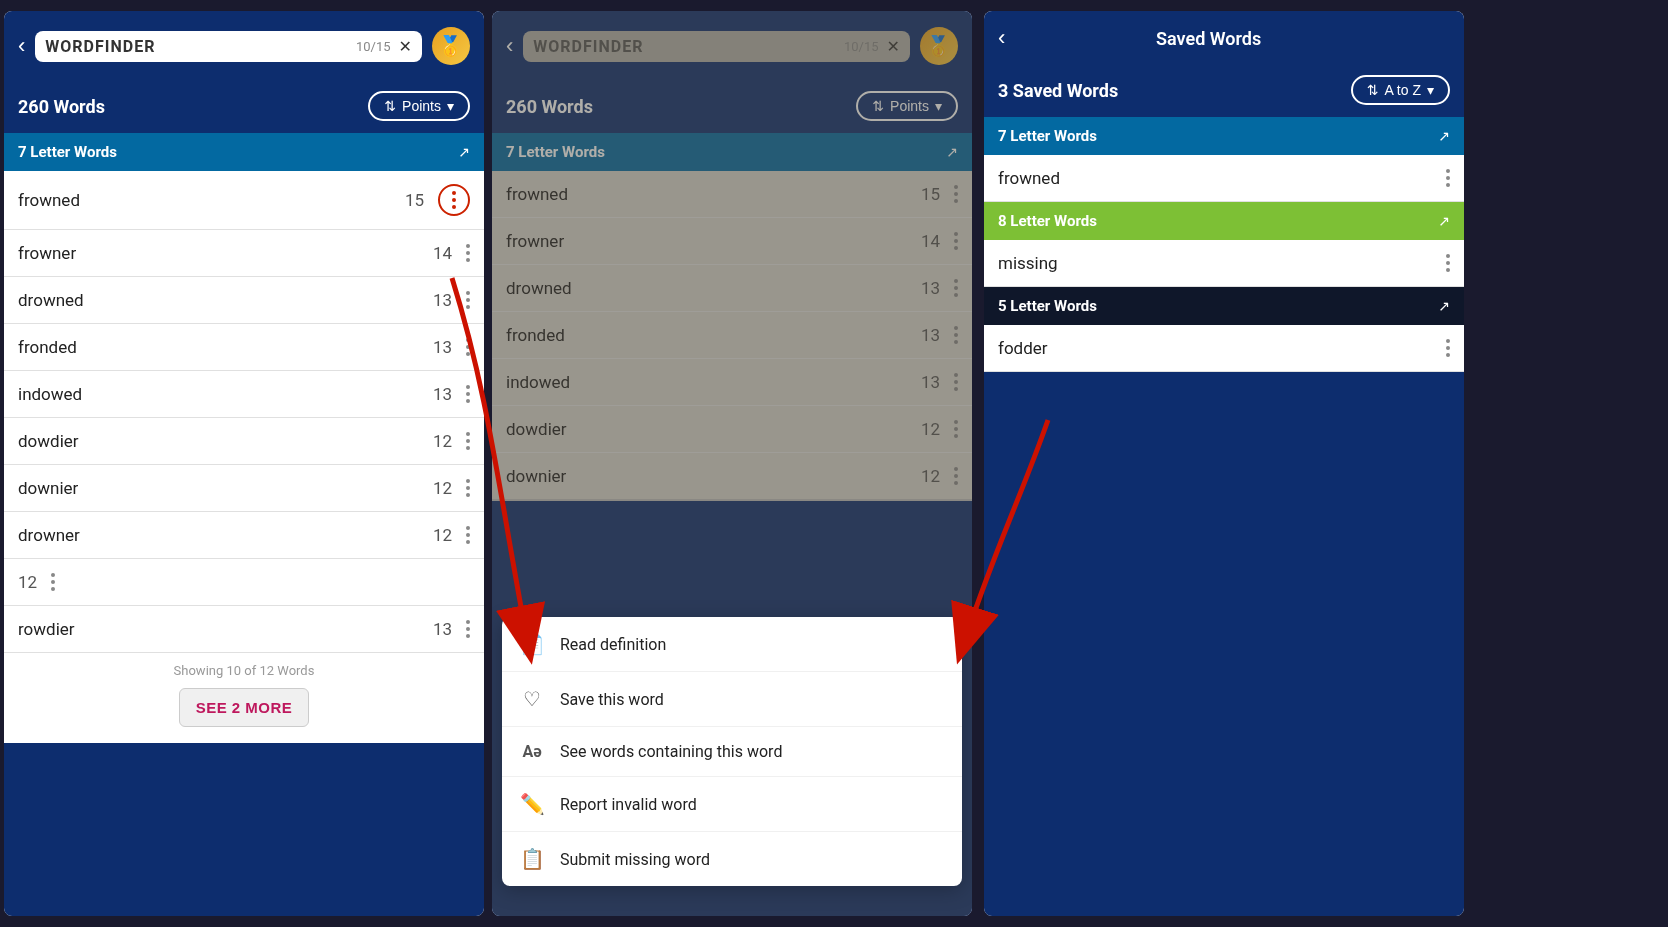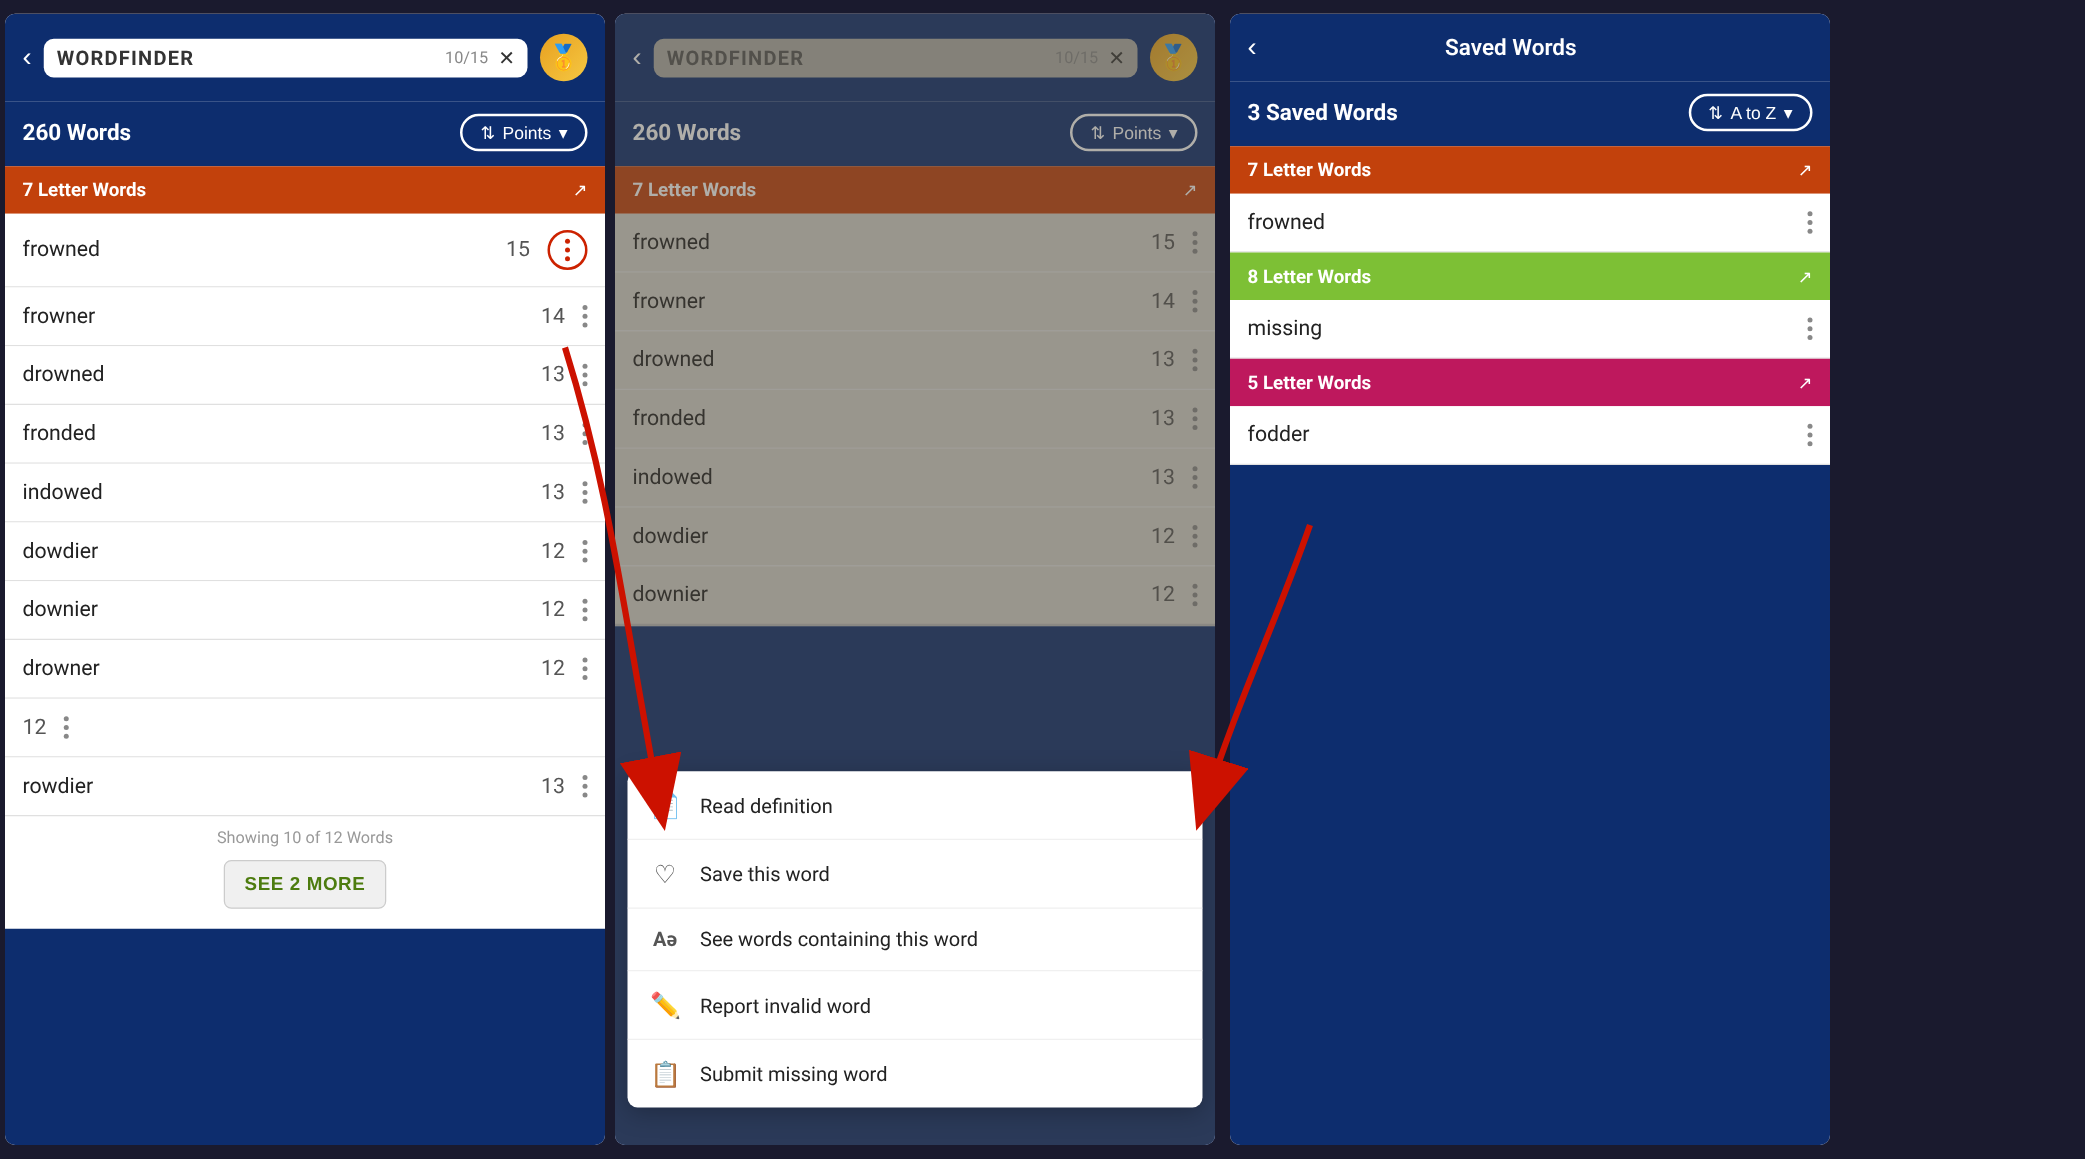--- a/index.html
+++ b/index.html
@@ -99,23 +99,23 @@
     }
 
     .section-header {
       background: #2db35d;
       padding: 10px 14px;
       display: flex;
       align-items: center;
       justify-content: space-between;
     }
 
-    .section-header.green { background: #c2410c; }
+    .section-header.green { background: #0369a1; }
     .section-header.lime { background: #7dc035; }
-    .section-header.yellow-green { background: #be185d; }
+    .section-header.yellow-green { background: #0f172a; }
 
     .section-title {
       color: #fff;
       font-size: 15px;
       font-weight: bold;
     }
 
     .section-icon {
       color: #fff;
       font-size: 14px;
@@ -179,21 +179,21 @@
       font-size: 13px;
       color: #999;
       margin-bottom: 10px;
       text-align: center;
     }
 
     .see-more-btn {
       border: 1px solid #ccc;
       border-radius: 6px;
       background: #f0f0f0;
-      color: #4d7c0f;
+      color: #be185d;
       font-size: 15px;
       font-weight: bold;
       padding: 10px 16px;
       cursor: pointer;
       letter-spacing: 0.5px;
     }
 
     .context-menu {
       position: absolute;
       bottom: 60px;

